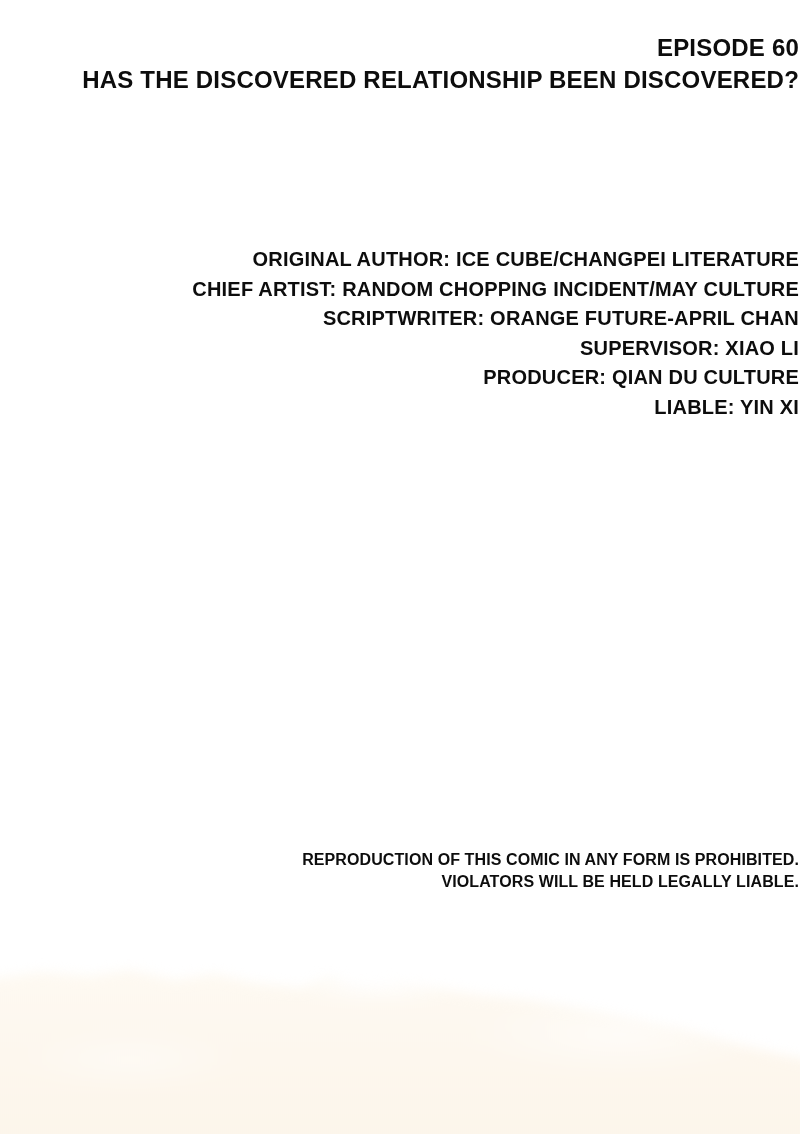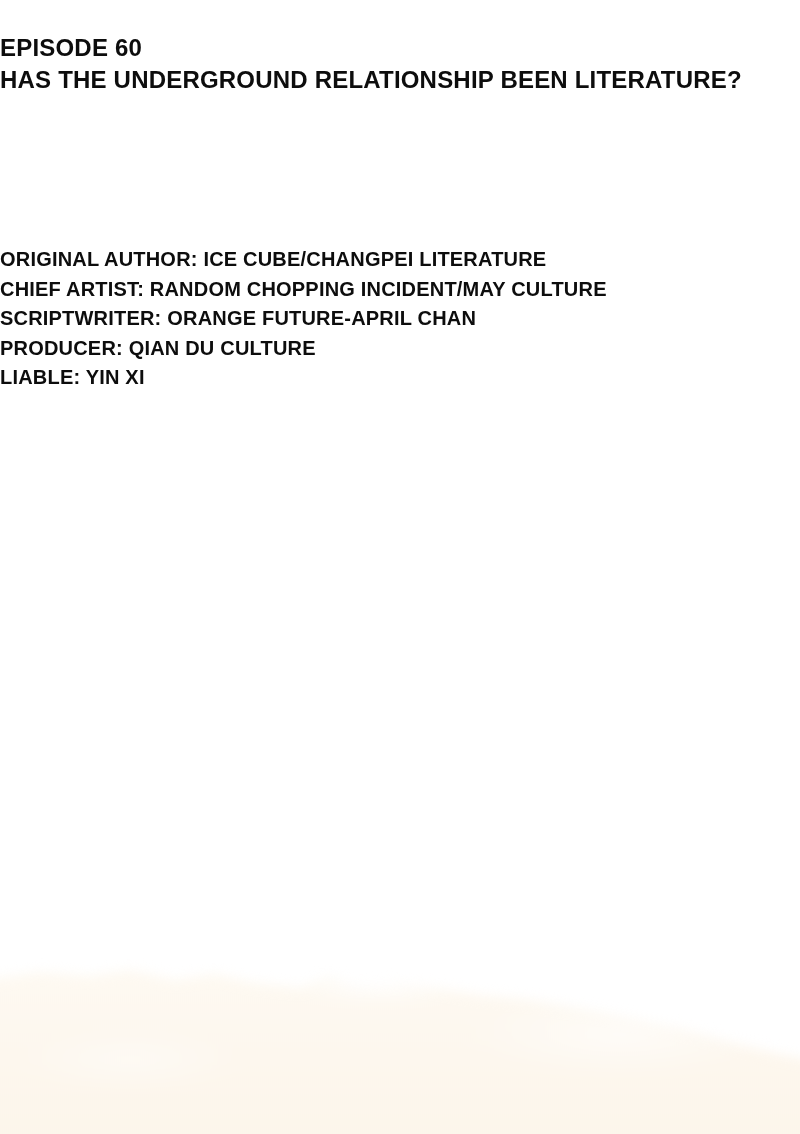--- a/index.html
+++ b/index.html
@@ -19,21 +19,21 @@
     left: 0;
     top: 0;
     width: 800px;
     height: 1134px;
     background: #ffffff;
   }
   .txt {
     position: absolute;
     left: 0;
     width: 799px;
-    text-align: left;
+    text-align: right;
     font-weight: bold;
     color: #0d0d0d;
     -webkit-font-smoothing: antialiased;
   }
   .title-block {
     top: 32px;
     font-size: 24px;
     line-height: 32px;
     letter-spacing: 0.2px;
   }
@@ -84,30 +84,35 @@
     );
   }
 </style>
 </head>
 <body>
 
 <div class="page">
 
   <div class="txt title-block">
     <div>EPISODE 60</div>
-    <div>HAS THE UNDERGROUND RELATIONSHIP BEEN LITERATURE?</div>
+    <div>HAS THE DISCOVERED RELATIONSHIP BEEN DISCOVERED?</div>
   </div>
 
   <div class="txt credits-block">
     <div>ORIGINAL AUTHOR: ICE CUBE/CHANGPEI LITERATURE</div>
     <div>CHIEF ARTIST: RANDOM CHOPPING INCIDENT/MAY CULTURE</div>
     <div>SCRIPTWRITER: ORANGE FUTURE-APRIL CHAN</div>
+    <div>SUPERVISOR: XIAO LI</div>
     <div>PRODUCER: QIAN DU CULTURE</div>
     <div>LIABLE: YIN XI</div>
   </div>
 
 
+  <div class="txt warning-block">
+    <div>REPRODUCTION OF THIS COMIC IN ANY FORM IS PROHIBITED.</div>
+    <div>VIOLATORS WILL BE HELD LEGALLY LIABLE.</div>
+  </div>
 
   <div class="bottom-art-wrap">
     <div class="bottom-art"></div>
   </div>
 
 </div>
 
 </body></html>

